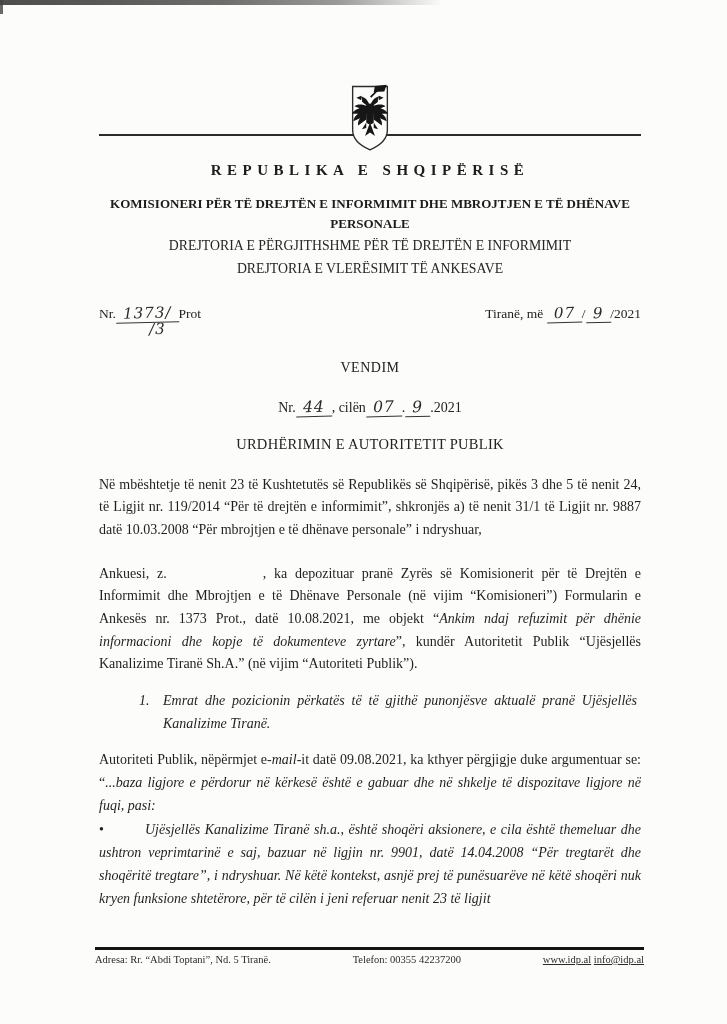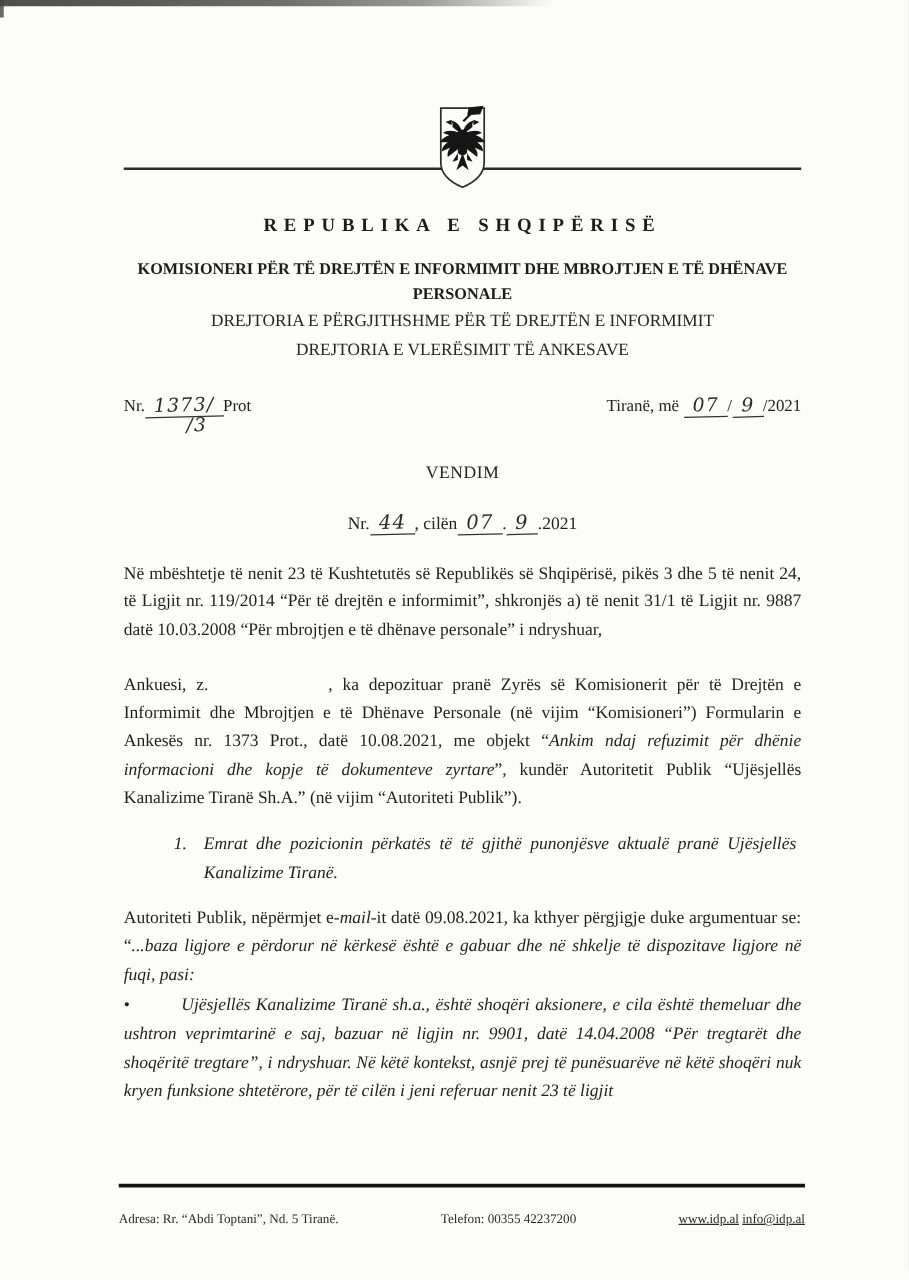--- a/index.html
+++ b/index.html
@@ -21,21 +21,21 @@
   .scan-nub{position:absolute;top:0;left:0;width:3px;height:14px;background:#444;opacity:.8;}
 
   .content{padding:0 86px 0 99px;}
 
   
   .emblem-row{position:relative;height:66px;margin-top:86px;}
   .hrule{position:absolute;top:48px;left:0;right:0;border-top:2px solid #2b2b2b;}
   .emblem{position:absolute;left:50%;top:-2px;transform:translateX(-50%);z-index:2;}
 
   .republic{
-    margin-top:21px;text-align:center;font-weight:bold;
+    margin-top:10px;text-align:center;font-weight:bold;
     font-size:15px;letter-spacing:5.5px;color:#1c1c1c;
   }
   .org1{
     margin-top:15px;text-align:center;font-weight:bold;
     font-size:13px;line-height:1.5;color:#1c1c1c;
   }
   .org2,.org3{margin-top:2px;text-align:center;font-size:13.8px;line-height:1.55;color:#262626;font-family:Liberation Serif, serif;}
 
   .ref-row{margin-top:24px;display:flex;justify-content:space-between;align-items:flex-start;font-size:13.5px;}
   .ref-left .sub{margin-left:50px;margin-top:-3px;}
@@ -61,21 +61,21 @@
   .it{font-style:italic;}
   .redacted-gap{display:inline-block;width:96px;}
   .list-item{display:flex;margin-top:14px;padding-left:40px;padding-right:4px;}
   .list-item .num{font-style:italic;flex:0 0 24px;}
   .list-item .txt{font-style:italic;text-align:justify;flex:1;}
   .bullet-marker{display:inline-block;width:14px;}
   .bullet-gap{display:inline-block;width:32px;}
 
   .footer{
     position:absolute;left:95px;right:83px;top:947px;
-    border-top:3px solid #141414;padding-top:20px;
+    border-top:3px solid #141414;padding-top:4px;
     display:flex;justify-content:space-between;align-items:baseline;
     font-size:10.5px;color:#2a2a2a;
   }
   .footer .links{text-decoration:underline;}
 </style>
 </head>
 <body>
 
 <div class="page">
 
@@ -126,20 +126,21 @@
         <span class="handwritten hw-underline">07</span><span>/</span><span class="handwritten hw-underline">9</span><span>/2021</span>
       </div>
     </div>
 
     <div class="center bold vendim">VENDIM</div>
 
     <div class="center bold decision-nr">
       <span>Nr.</span><span class="handwritten hw-underline">44</span><span>, cilën</span><span class="handwritten hw-underline">07</span><span>.</span><span class="handwritten hw-underline">9</span><span>.2021</span>
     </div>
 
+    <div class="center bold subject">URDHËRIMIN E AUTORITETIT PUBLIK</div>
 
     <p class="body-text">Në mbështetje të nenit 23 të Kushtetutës së Republikës së Shqipërisë, pikës 3 dhe 5 të nenit 24, të Ligjit nr. 119/2014 “Për të drejtën e informimit”, shkronjës a) të nenit 31/1 të Ligjit nr. 9887 datë 10.03.2008 “Për mbrojtjen e të dhënave personale” i ndryshuar,</p>
 
 
     <p class="body-text">
       <span>Ankuesi, z.</span><span class="redacted-gap"></span><span>, ka depozituar pranë Zyrës së Komisionerit për të Drejtën e Informimit dhe Mbrojtjen e të Dhënave Personale (në vijim “Komisioneri”) Formularin e Ankesës nr. 1373 Prot., datë 10.08.2021, me objekt “</span><span class="it">Ankim ndaj refuzimit për dhënie informacioni dhe kopje të dokumenteve zyrtare</span><span>”, kundër Autoritetit Publik “Ujësjellës Kanalizime Tiranë Sh.A.” (në vijim “Autoriteti Publik”).</span>
     </p>
 
 
     <div class="body-text list-item">

